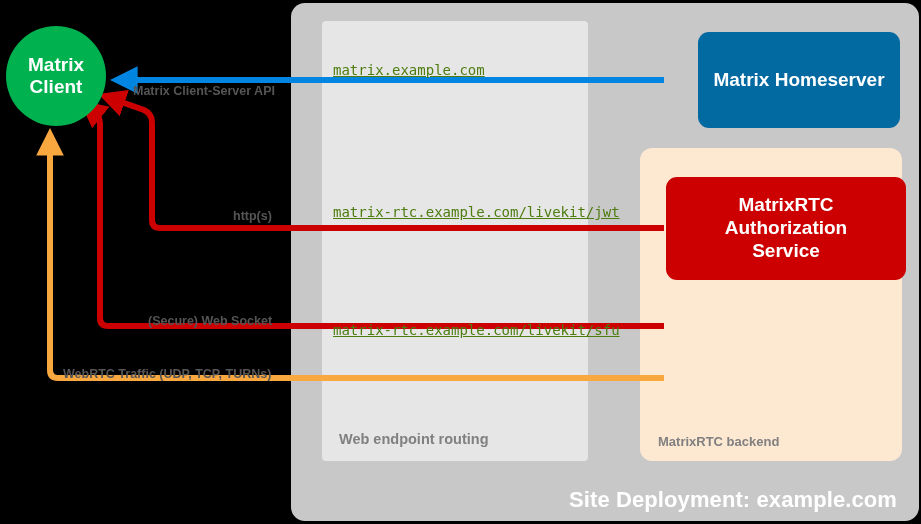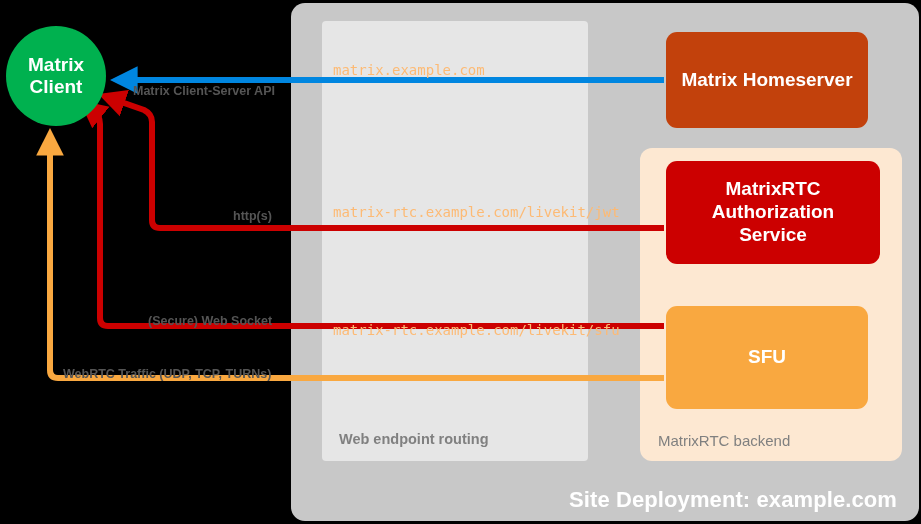--- a/index.html
+++ b/index.html
@@ -63,22 +63,22 @@
     width: 262px;
     height: 313px;
     background: #fde8d2;
     border-radius: 12px;
   }
   .backend-label {
     position: absolute;
     left: 18px;
     bottom: 12px;
     color: #808080;
-    font-size: 15px;
-    font-weight: normal;
+    font-size: 13px;
+    font-weight: bold;
     white-space: nowrap;
   }
 
   
   .client-node {
     position: absolute;
     left: 6px;
     top: 26px;
     width: 100px;
     height: 100px;
@@ -99,32 +99,32 @@
     position: absolute;
     display: flex;
     align-items: center;
     justify-content: center;
     text-align: center;
     color: #ffffff;
     font-weight: bold;
     line-height: 1.2;
   }
   .homeserver-node {
-    left: 666px;
+    left: 698px;
     top: 32px;
     width: 202px;
     height: 96px;
-    background: #c2410c;
+    background: #0369a1;
     border-radius: 11px;
     font-size: 19px;
   }
   .authsvc-node {
     left: 666px;
-    top: 161px;
-    width: 214px;
+    top: 177px;
+    width: 240px;
     height: 103px;
     background: #cc0000;
     border-radius: 11px;
     font-size: 19px;
   }
   .sfu-node {
     left: 666px;
     top: 306px;
     width: 202px;
     height: 103px;
@@ -146,24 +146,25 @@
   
   .edge-label {
     position: absolute;
     color: #555555;
     font-size: 12.5px;
     font-weight: bold;
     white-space: nowrap;
   }
   .endpoint-label {
     position: absolute;
-    color: #fdba74;
+    color: #4d7c0f;
     font-size: 14px;
     font-family: "DejaVu Sans Mono", monospace;
     white-space: nowrap;
+    text-decoration: underline;
   }
 </style>
 </head>
 <body>
 
 <div id="canvas">
 
   <div class="site-deployment">
     <div class="site-deployment-label">Site Deployment: example.com</div>
   </div>
@@ -208,23 +209,20 @@
   </div>
 
   <div class="node-box authsvc-node">
     <div>
       <div>MatrixRTC</div>
       <div>Authorization</div>
       <div>Service</div>
     </div>
   </div>
 
-  <div class="node-box sfu-node">
-    <span>SFU</span>
-  </div>
 
   <div class="edge-label" style="left:133px; top:62px;margin-top:22px;">Matrix Client-Server API</div>
 
   <div class="edge-label" style="left:233px; top:209px;">http(s)</div>
 
   <div class="edge-label" style="left:148px; top:314px;">(Secure) Web Socket</div>
 
   <div class="edge-label" style="left:63px; top:367px;">WebRTC Traffic (UDP, TCP, TURNs)</div>
 
   <div class="endpoint-label" style="left:333px; top:62px;">matrix.example.com</div>

